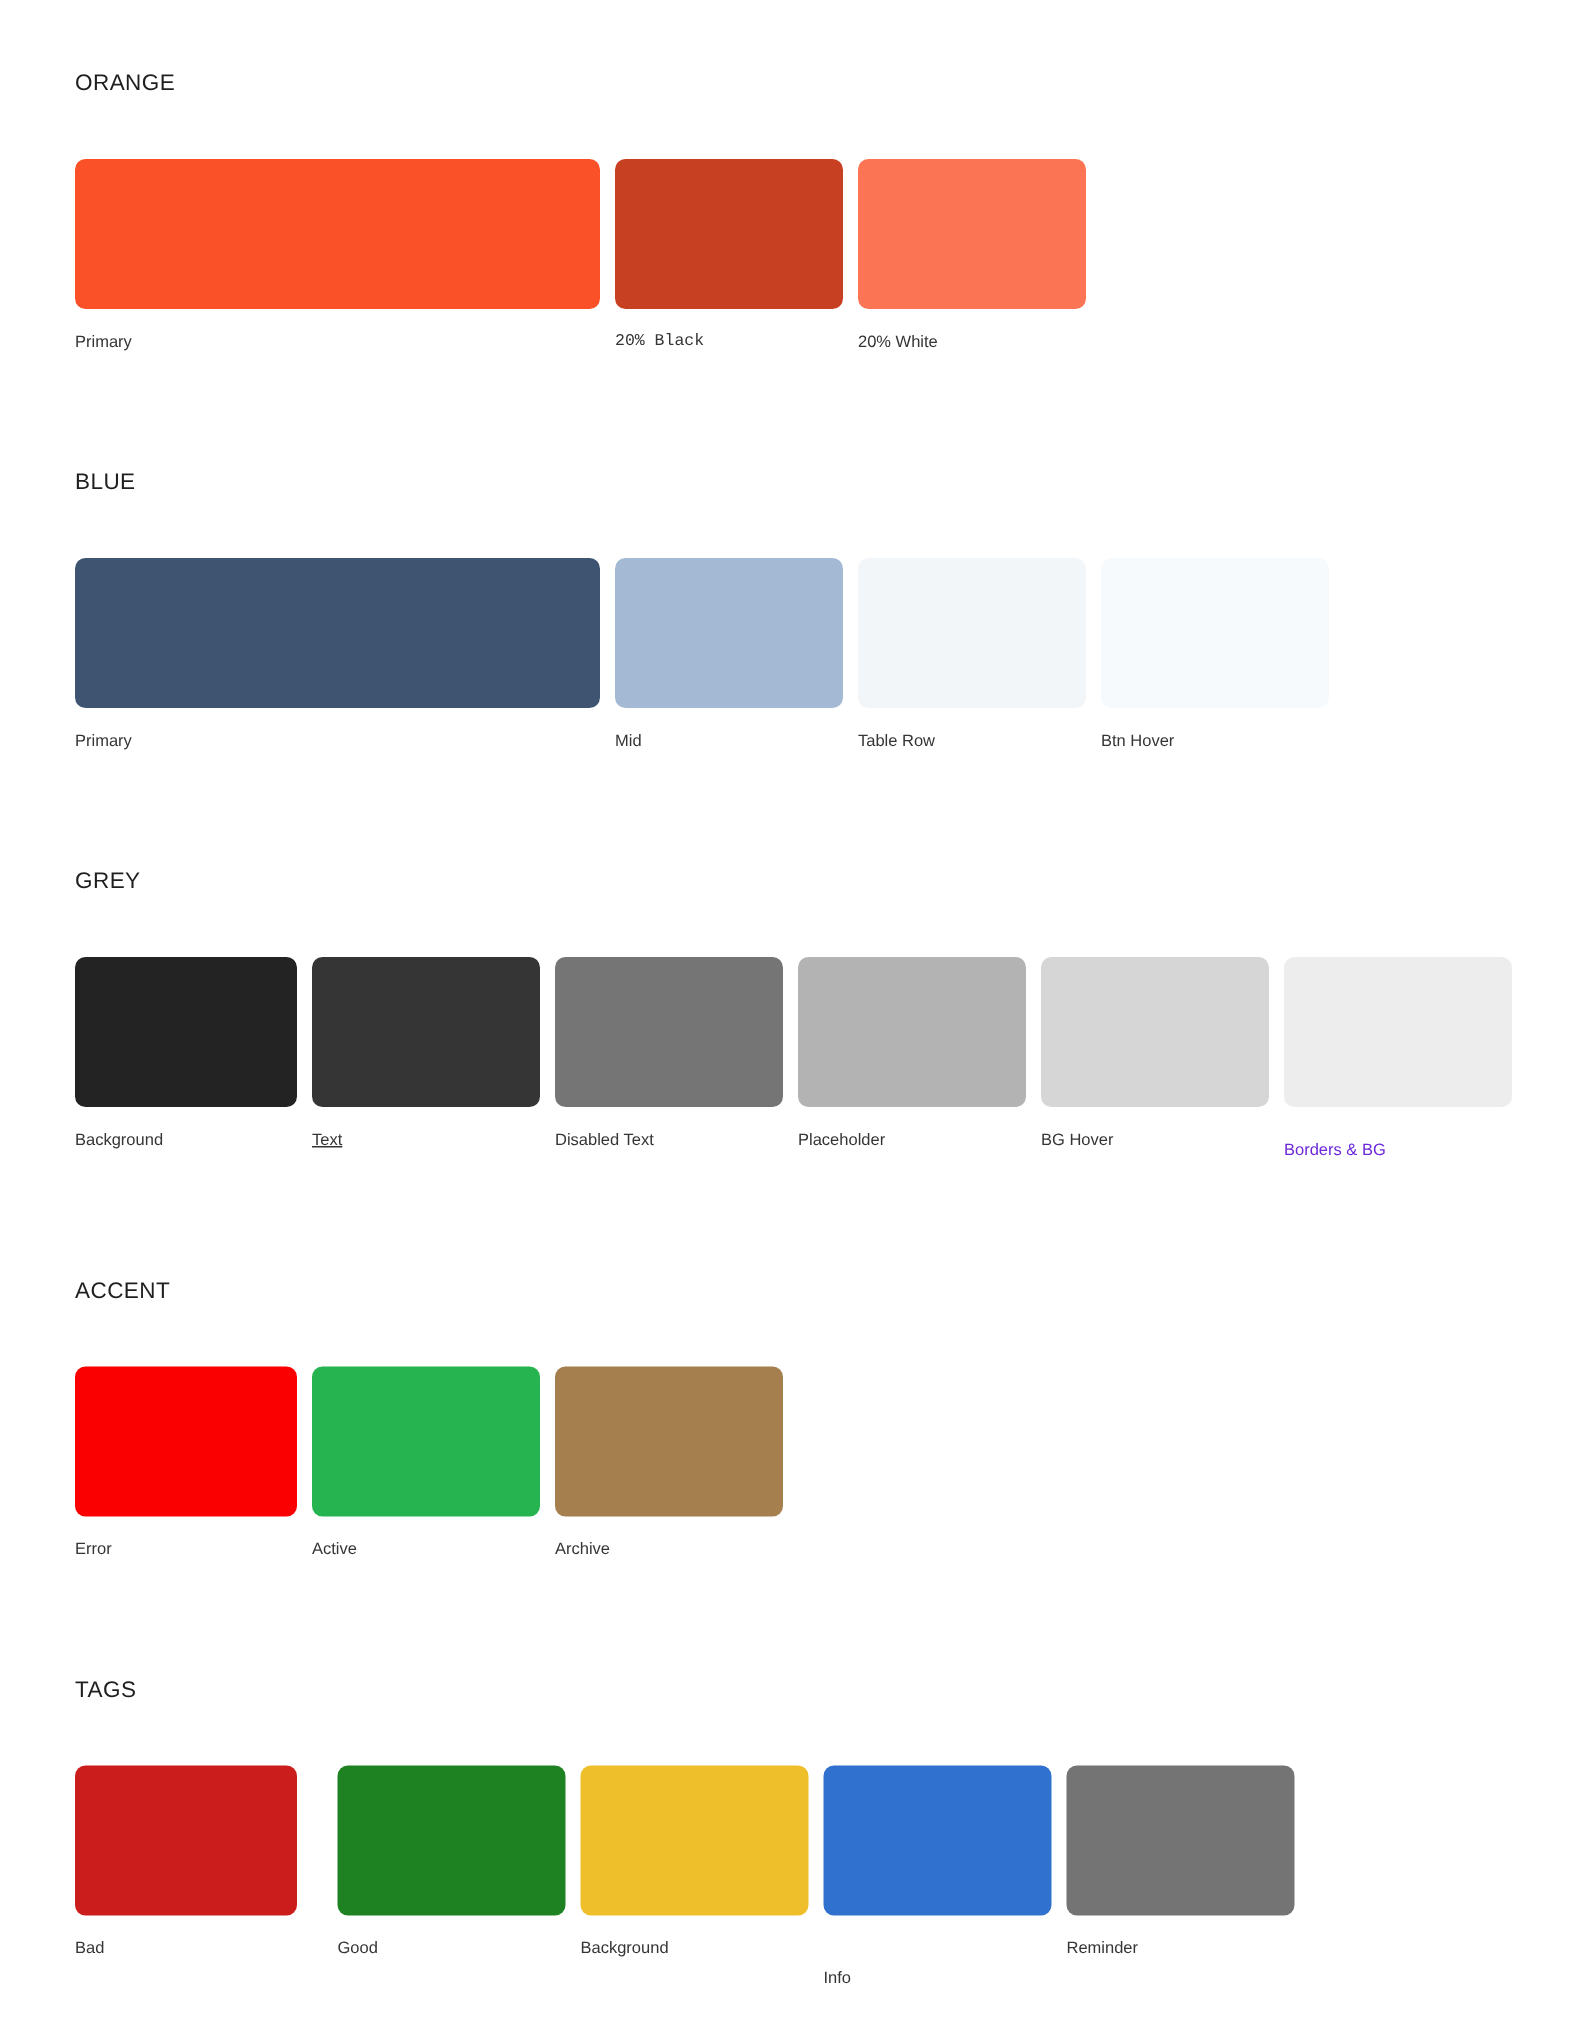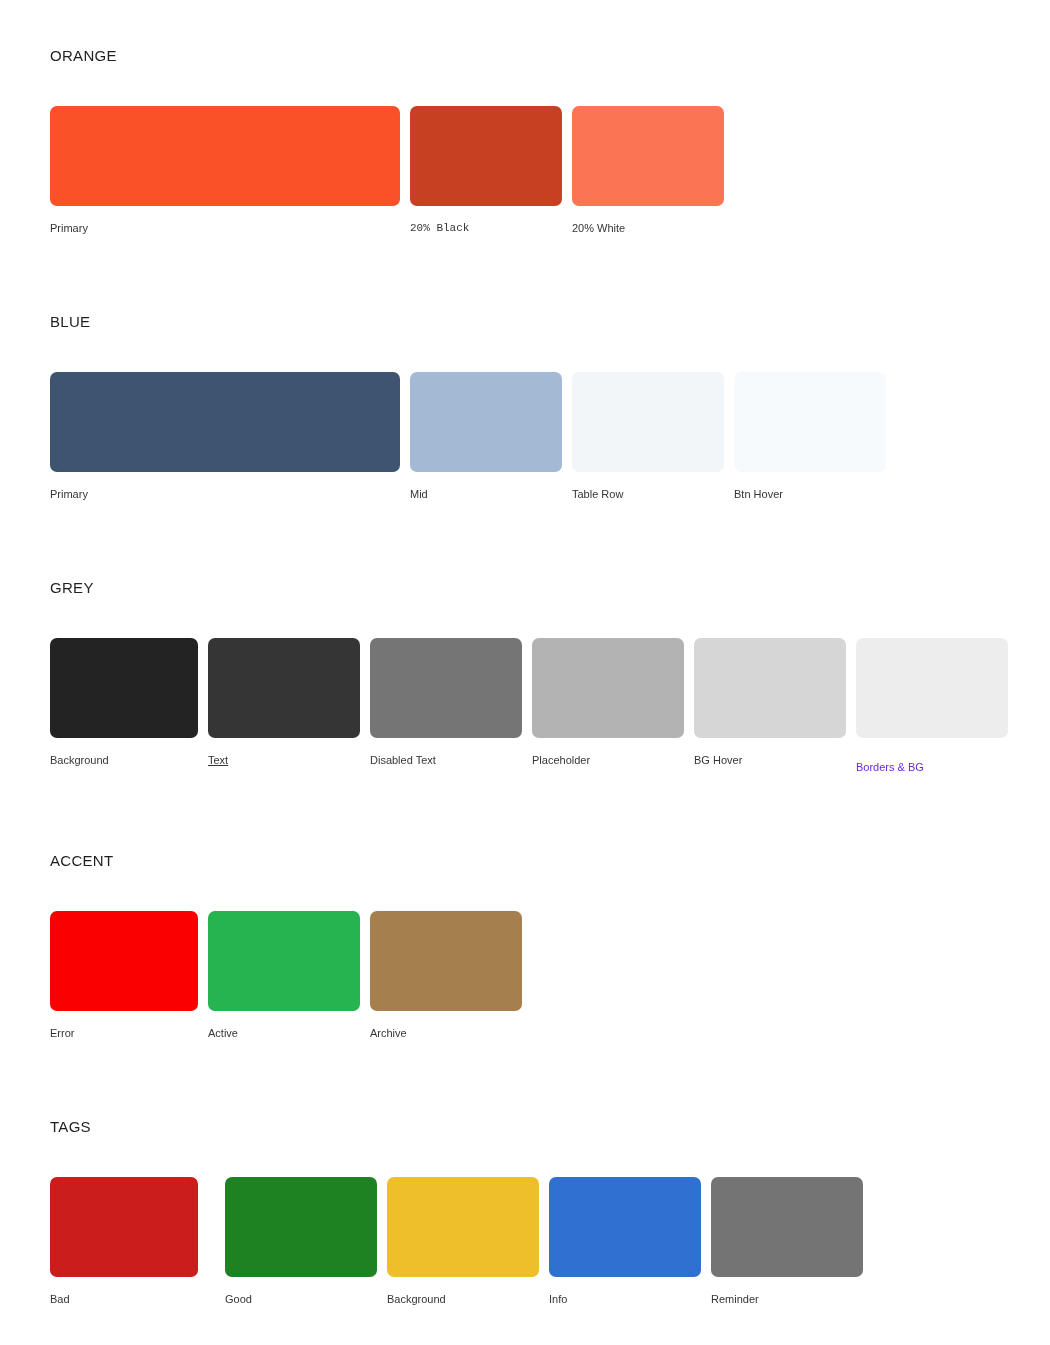--- a/index.html
+++ b/index.html
@@ -180,21 +180,21 @@
         <span class="swatch-label" style="color: rgb(53, 53, 53);">Bad</span>
       </div>
       <div class="swatch-cell" style="margin-left: 10px; padding-left: 17px;">
         <span class="swatch-chip" style="background-color: rgb(31, 130, 34); width: 152px;"></span>
         <span class="swatch-label" style="color: rgb(53, 53, 53);">Good</span>
       </div>
       <div class="swatch-cell" style="margin-left: 10px;">
         <span class="swatch-chip" style="background-color: rgb(239, 191, 43); width: 152px;"></span>
         <span class="swatch-label" style="color: rgb(53, 53, 53);">Background</span>
       </div>
-      <div class="swatch-cell" style="margin-left: 10px;">
+      <div class="swatch-cell" style="margin-left: 10px; gap: 20px;">
         <span class="swatch-chip" style="background-color: rgb(48, 113, 207); width: 152px;"></span>
         <span class="swatch-label" style="color: rgb(53, 53, 53);">Info</span>
       </div>
       <div class="swatch-cell" style="margin-left: 10px; text-align: center;">
         <span class="swatch-chip" style="background-color: rgb(116, 116, 116); width: 152px;"></span>
         <span class="swatch-label" style="color: rgb(53, 53, 53);">Reminder</span>
       </div>
     </div>
   </section>
 

